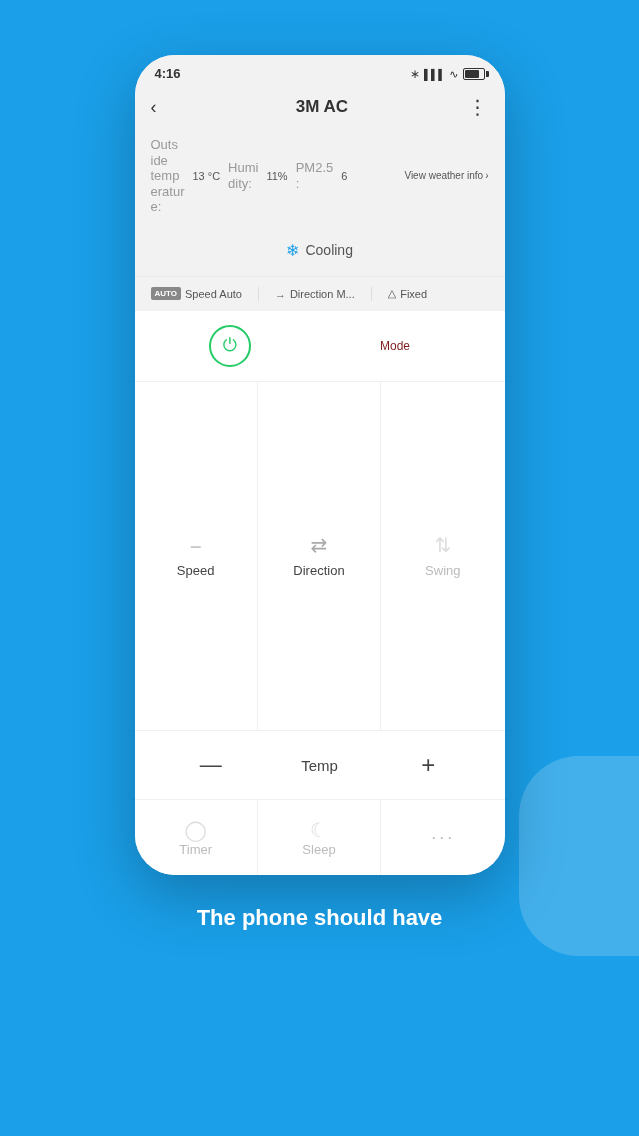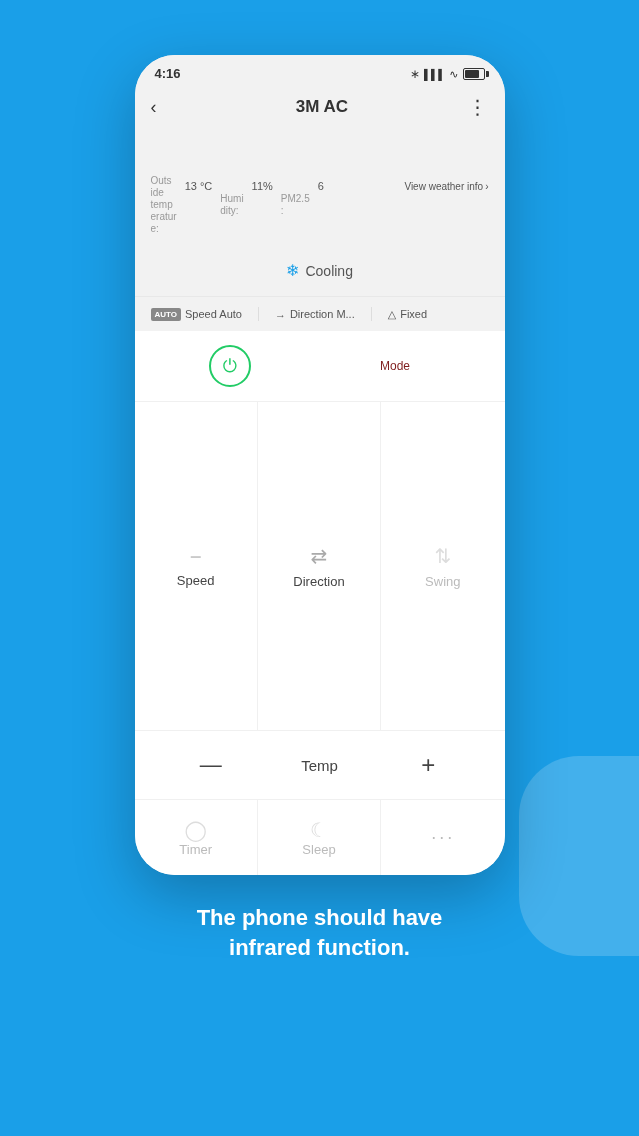--- a/index.html
+++ b/index.html
@@ -139,24 +139,23 @@
       color: #666;
     }
 
     .weather-item {
       display: flex;
       flex-direction: column;
       align-items: flex-start;
     }
 
     .weather-label {
-      font-size: 10px;
+      font-size: 13px;
       color: #999;
       line-height: 1.2;
-      margin-top: 38px;
     }
 
     .weather-value {
       font-size: 11px;
       color: #555;
       font-weight: 500;
     }
 
     .view-weather {
       margin-left: auto;
@@ -515,14 +514,13 @@
         <span class="more-dots">···</span>
       </div>
     </div>
 
   </div>
 </div>
 
 <div class="footer-text">
   <span>The phone should have</span>
   <br>
-  <span>infrared function.</span>
 </div>
 
 </body></html>

